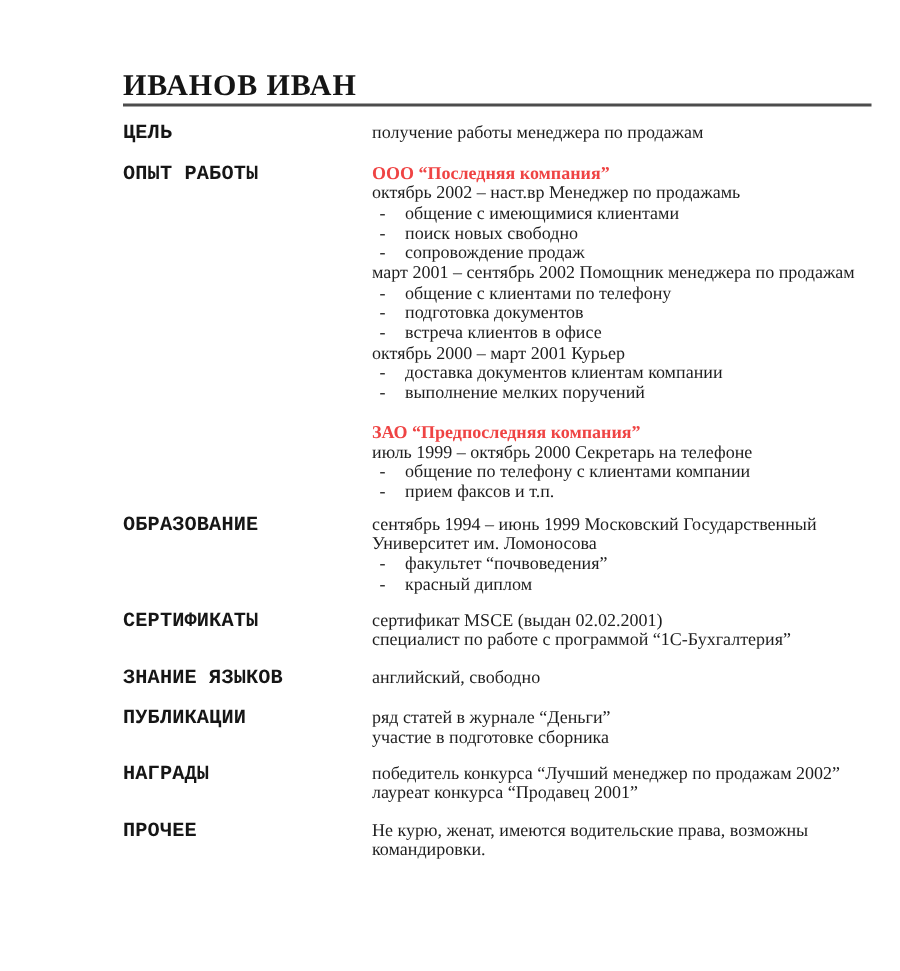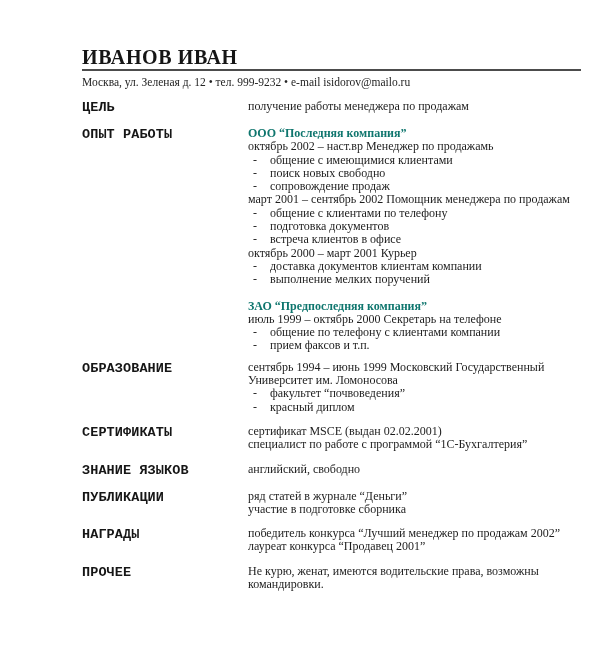--- a/index.html
+++ b/index.html
@@ -57,38 +57,37 @@
     letter-spacing: 0.1px;
     color: #161616;
     padding-right: 8px;
   }
   .content {
     font-size: 12px;
     line-height: 13.3px;
     color: #1d1d1d;
   }
   .content p { margin: 0; }
-  .company { font-weight: bold; color: #0f766e; }
+  .company { font-weight: bold; color: #ef4444; }
   .bullet { display: flex; }
   .bullet .dash {
     flex: none;
     width: 17px;
     padding-left: 5px;
   }
   .vspace { height: 13px; }
 </style>
 </head>
 <body>
 
 <div class="page">
 
   <header>
     <h1 class="name">ИВАНОВ ИВАН</h1>
     <div class="rule"></div>
-    <div class="contact">Москва, ул. Зеленая д. 12 • тел. 999-9232 • e-mail isidorov@mailo.ru</div>
   </header>
 
   <div class="row">
     <div class="label">ЦЕЛЬ</div>
     <div class="content">
       <p>получение работы менеджера  по продажам</p>
     </div>
   </div>
 
   <div class="row">

